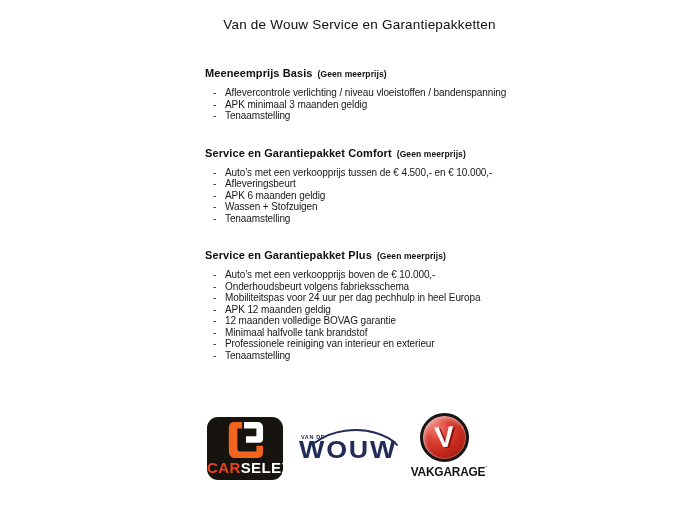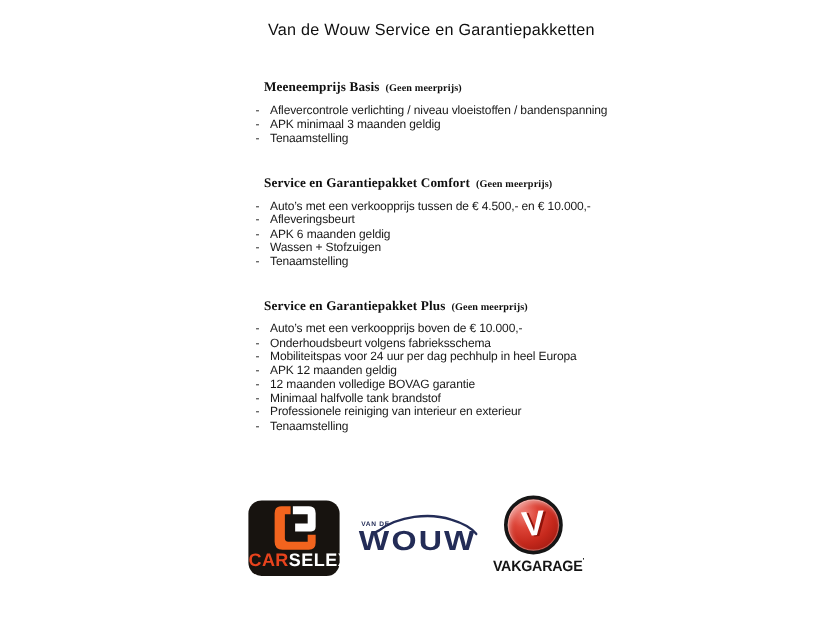--- a/index.html
+++ b/index.html
@@ -11,21 +11,21 @@
   
   .title {
     position:absolute; top:14px; left:0; width:100%;
     text-align:center; font-weight:400; font-size:13.5px; line-height:21px;
     letter-spacing:0.2px; color:#0f0f0f;padding-left:17px;
   }
 
   
   .content { position:absolute; left:205px; top:67px; width:350px; }
   .section + .section { margin-top:25px; }
-  .section h2 { margin:0 0 8px 15px; font-size:11px; font-weight:700; color:#0f0f0f; letter-spacing:0.1px;font-family:Liberation Serif, serif; }
+  .section h2 { margin:0 0 8px 0; font-size:11px; font-weight:700; color:#0f0f0f; letter-spacing:0.1px; }
   .section h2 .note { font-size:8.5px; font-weight:700; margin-left:5px; }
   .section ul {
     list-style:none; margin:0; padding:0 0 0 8px;
     font-size:10px; line-height:11.5px; letter-spacing:-0.1px; color:#181818;
   }
   .section li { position:relative; padding-left:12px; }
   .section li::before { content:"-"; position:absolute; left:0; top:0; }
 
   
   .logos { position:absolute; left:0; top:410px; width:100%; height:95px; }

